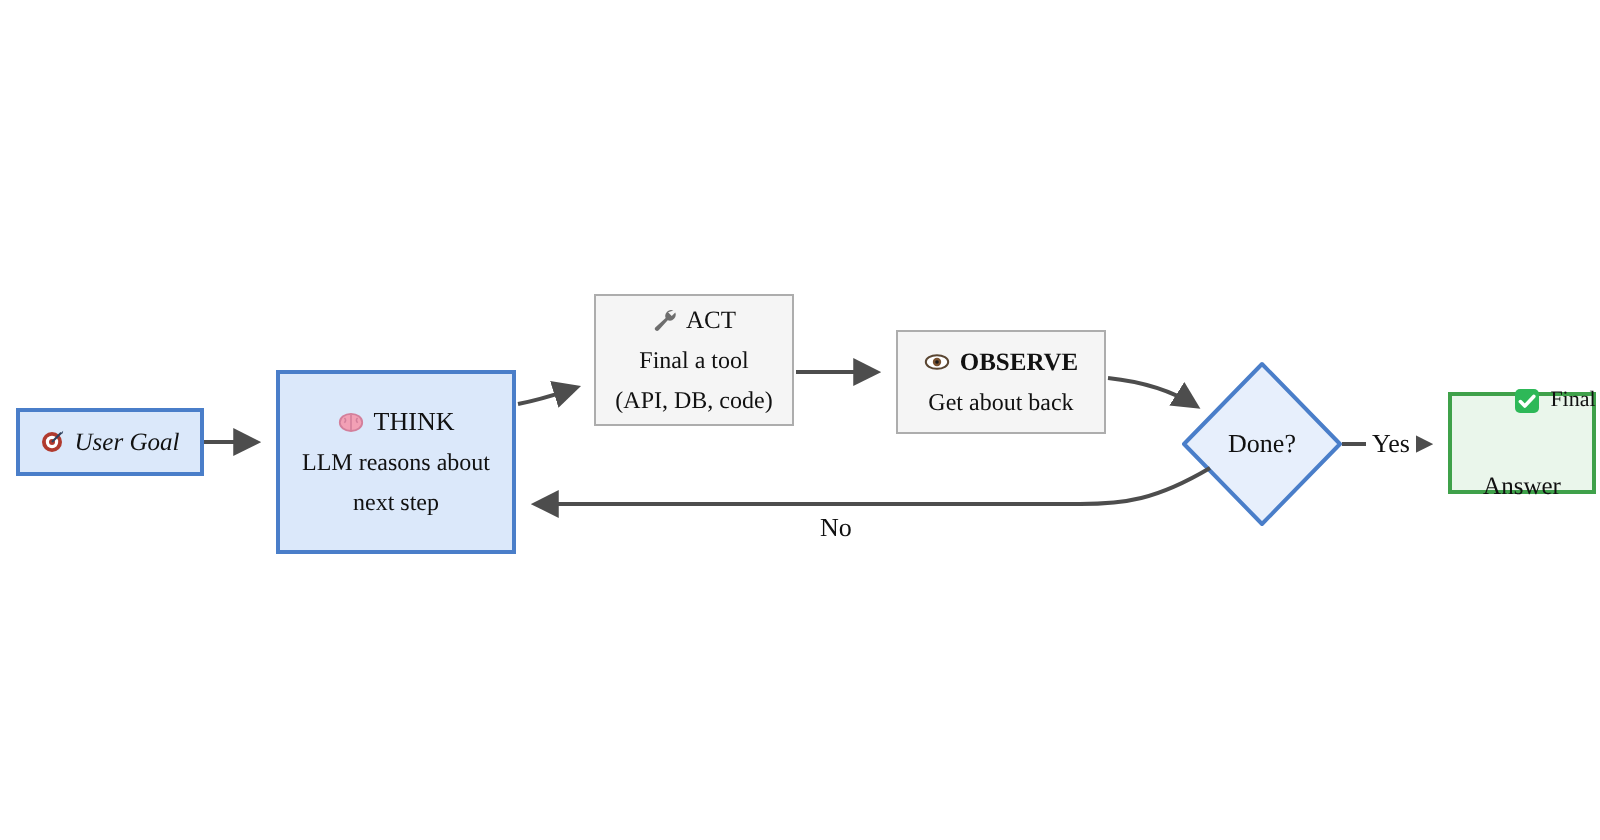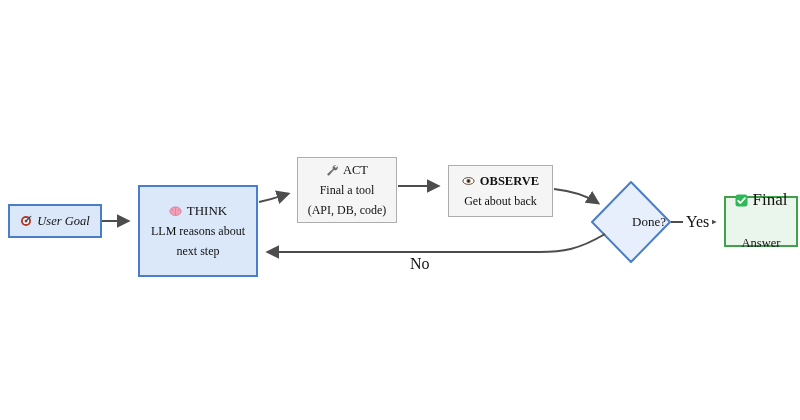--- a/index.html
+++ b/index.html
@@ -13,24 +13,24 @@
     align-items:center;justify-content:center;text-align:center;line-height:20px;
   }
   .node-blue{background:#dbe8fa;border:2px solid #4a7ec9;}
   .node-gray{background:#f5f5f5;border:1px solid #adadad;}
   .node-green{background:#eaf6eb;border:2px solid #3fa14a;}
   .title-row{display:flex;align-items:center;gap:5px;font-size:13px;}
   .body-line{font-size:12px;}
   .icon{display:inline-flex;align-items:center;}
   .icon svg{display:block;}
   .edge-label{
-    position:absolute;background:#ffffff;font-size:16px;padding:0 3px;line-height:15px;
+    position:absolute;background:#ffffff;font-size:13px;padding:0 3px;line-height:15px;
   }
   .decision-label{
-    position:absolute;left:596px;top:214px;width:70px;text-align:right;font-size:13px;
+    position:absolute;left:596px;top:214px;width:70px;text-align:center;font-size:13px;
   }
 </style>
 </head>
 <body>
 
 <div id="canvas">
 
   <svg id="edges" viewBox="0 0 800 420" xmlns="http://www.w3.org/2000/svg">
     <defs>
       <marker id="arrow" viewBox="0 0 8 8" refX="6.5" refY="4" markerWidth="7" markerHeight="7" orient="auto-start-reverse">
@@ -71,21 +71,21 @@
           <ellipse cx="6.5" cy="5.2" rx="5.6" ry="4.3" fill="#f2a0b5" stroke="#d37f9b" stroke-width="0.9"></ellipse>
           <path d="M6.5,1.2 V9.2 M3.2,3 q1.2,1 0,2.4 M9.8,3 q-1.2,1 0,2.4" stroke="#d37f9b" stroke-width="0.8" fill="none"></path>
         </svg>
       </span>
       <span>THINK</span>
     </div>
     <div class="body-line">LLM reasons about</div>
     <div class="body-line">next step</div>
   </div>
 
-  <div class="node node-gray" style="left:297px;top:157px;width:100px;height:66px;">
+  <div class="node node-gray" style="left:297px;top:147px;width:100px;height:66px;">
     <div class="title-row" style="font-size:12.5px;">
       <span class="icon">
         <svg width="12" height="12" viewBox="0 0 13 13">
           <path d="M11.6,1.3 a3.2,3.2 0 0 0 -4.2,4.1 L1.9,10.4 a1.2,1.2 0 0 0 1.7,1.7 L8.5,6.6 a3.2,3.2 0 0 0 4.1,-4.2 L10.7,4.3 L8.7,2.3 Z" fill="#6e6e6e"></path>
         </svg>
       </span>
       <span>ACT</span>
     </div>
     <div class="body-line">Final a tool</div>
     <div class="body-line">(API, DB, code)</div>
@@ -101,21 +101,21 @@
         </svg>
       </span>
       <span>OBSERVE</span>
     </div>
     <div class="body-line">Get about back</div>
   </div>
 
   <div class="decision-label">Done?</div>
 
   <div class="node node-green" style="left:724px;top:196px;width:74px;height:51px;">
-    <div class="title-row" style="font-size:17px;">
+    <div class="title-row" style="font-size:11px;padding-left:33px;">
       <span class="icon">
         <svg width="13" height="13" viewBox="0 0 13 13">
           <rect x="0.5" y="0.5" width="12" height="12" rx="2.5" fill="#2eb858"></rect>
           <path d="M3.2,6.8 L5.4,9 L9.9,4.2" stroke="#ffffff" stroke-width="1.8" fill="none" stroke-linecap="round" stroke-linejoin="round"></path>
         </svg>
       </span>
       <span>Final</span>
     </div>
     <div class="body-line" style="font-size:12.5px;margin-top:23px;">Answer</div>
   </div>

